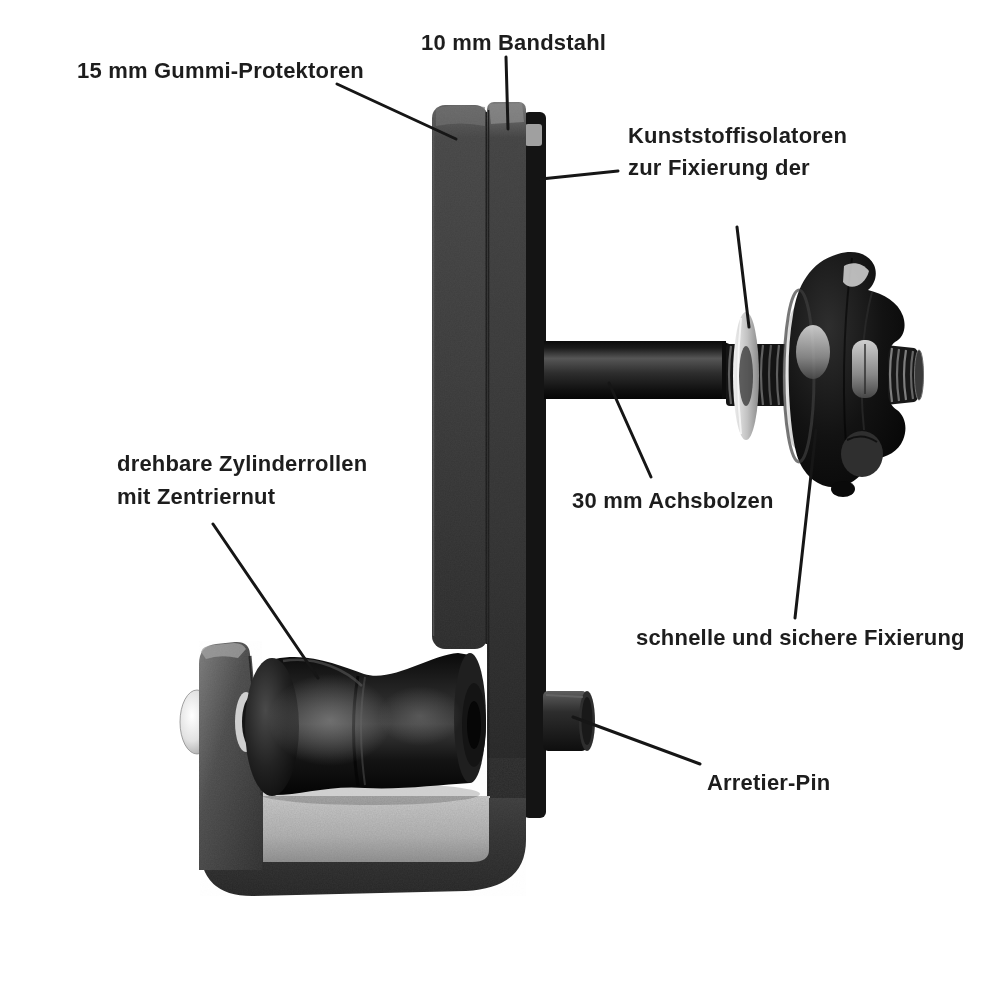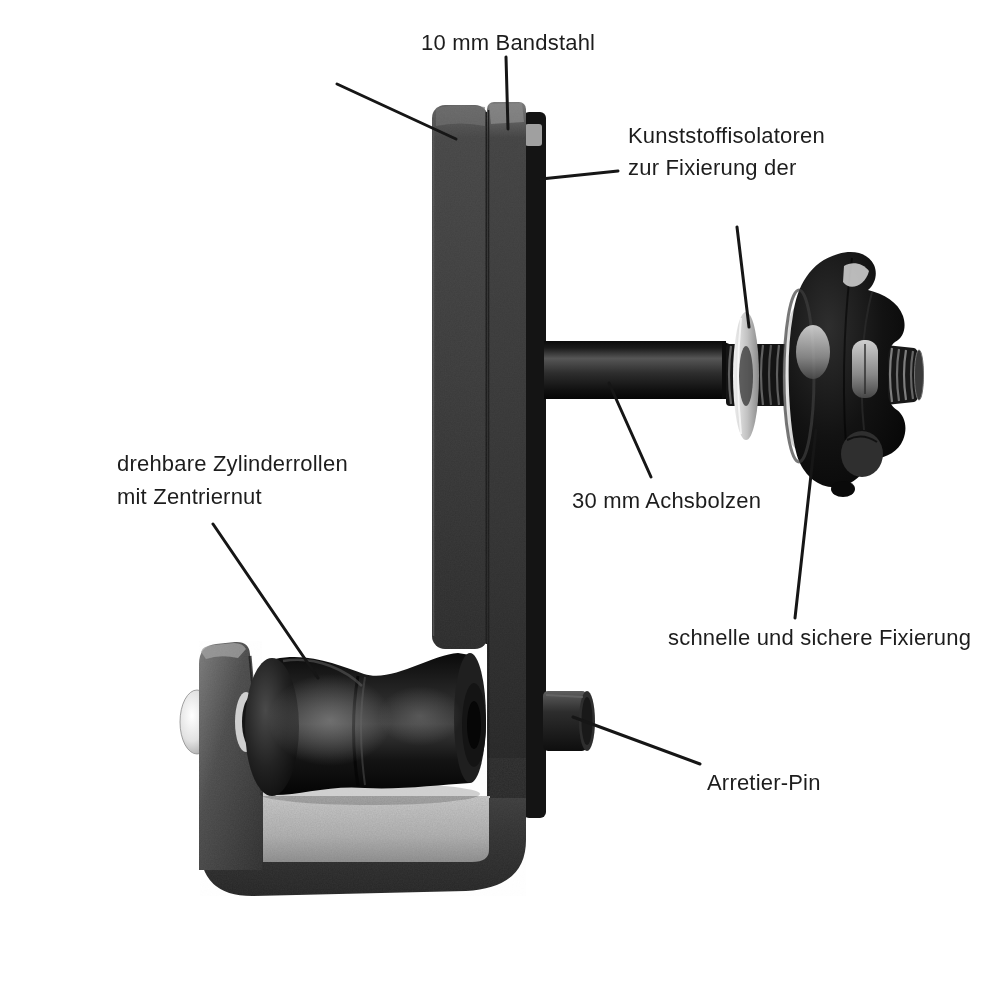--- a/index.html
+++ b/index.html
@@ -6,21 +6,21 @@
   .canvas{
     position:relative;
     width:1000px;height:1000px;
     background:#ffffff;
     overflow:hidden;
     font-family:"Liberation Sans", sans-serif;
   }
   .art{position:absolute;left:0;top:0;width:1000px;height:1000px;}
   .label{
     position:absolute;
-    font-weight:400;
+    font-weight:700;
     font-size:22px;
     line-height:32px;
     color:#1d1d1d;
     white-space:nowrap;
     letter-spacing:0.2px;
   }
 </style>
 </head>
 <body>
 
@@ -252,32 +252,33 @@
       <line x1="337" y1="84" x2="456" y2="139"></line>
       <line x1="618" y1="171" x2="541" y2="179"></line>
       <line x1="737" y1="227" x2="749" y2="327"></line>
       <line x1="609" y1="383" x2="651" y2="477"></line>
       <line x1="816" y1="430" x2="795" y2="618"></line>
       <line x1="213" y1="524" x2="318" y2="678"></line>
       <line x1="573" y1="717" x2="700" y2="764"></line>
     </g>
   </svg>
 
+  <div class="label" style="left:77px;top:55px">15 mm Gummi-Protektoren</div>
 
   <div class="label" style="left:421px;top:27px">10 mm Bandstahl</div>
 
   <div class="label" style="left:628px;top:120px">
     <div>Kunststoffisolatoren</div>
     <div>zur Fixierung der</div>
   </div>
 
   <div class="label" style="left:117px;top:447px;line-height:33px">
     <div>drehbare Zylinderrollen</div>
     <div>mit Zentriernut</div>
   </div>
 
   <div class="label" style="left:572px;top:485px">30 mm Achsbolzen</div>
 
-  <div class="label" style="left:668px;top:622px">schnelle und sichere Fixierung</div>
+  <div class="label" style="left:636px;top:622px">schnelle und sichere Fixierung</div>
 
   <div class="label" style="left:707px;top:767px">Arretier-Pin</div>
 
 </div>
 
 </body></html>

